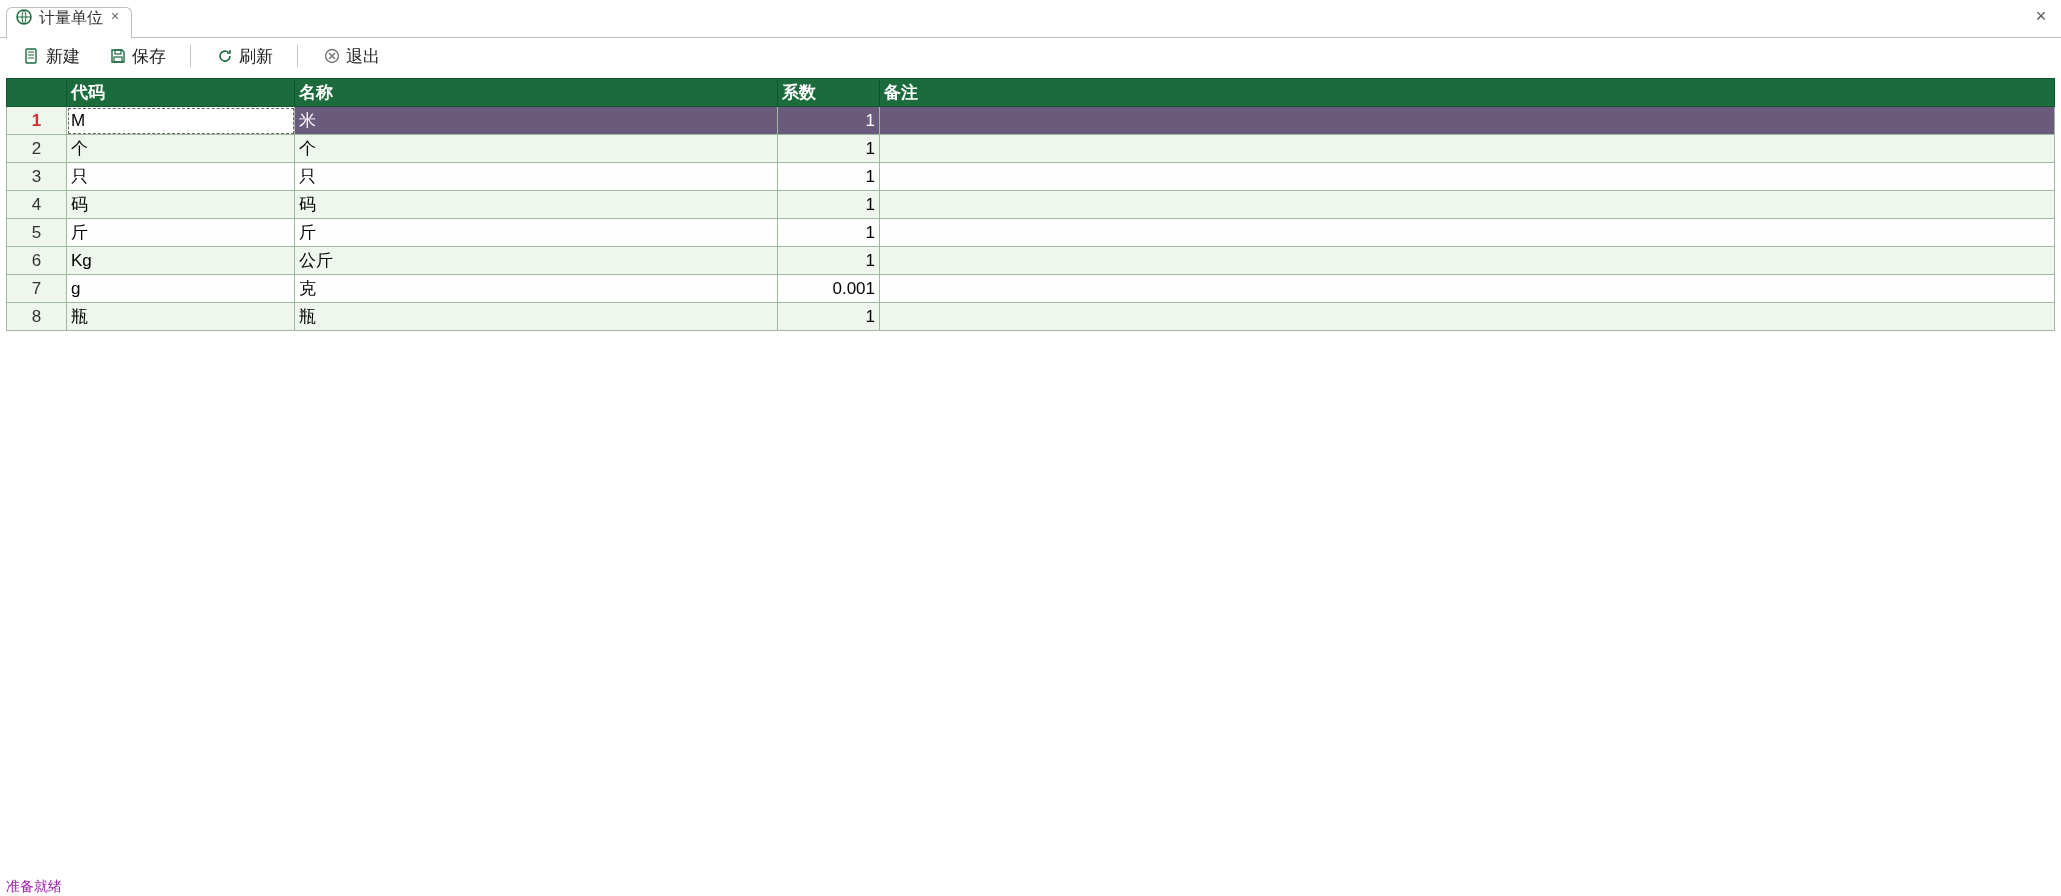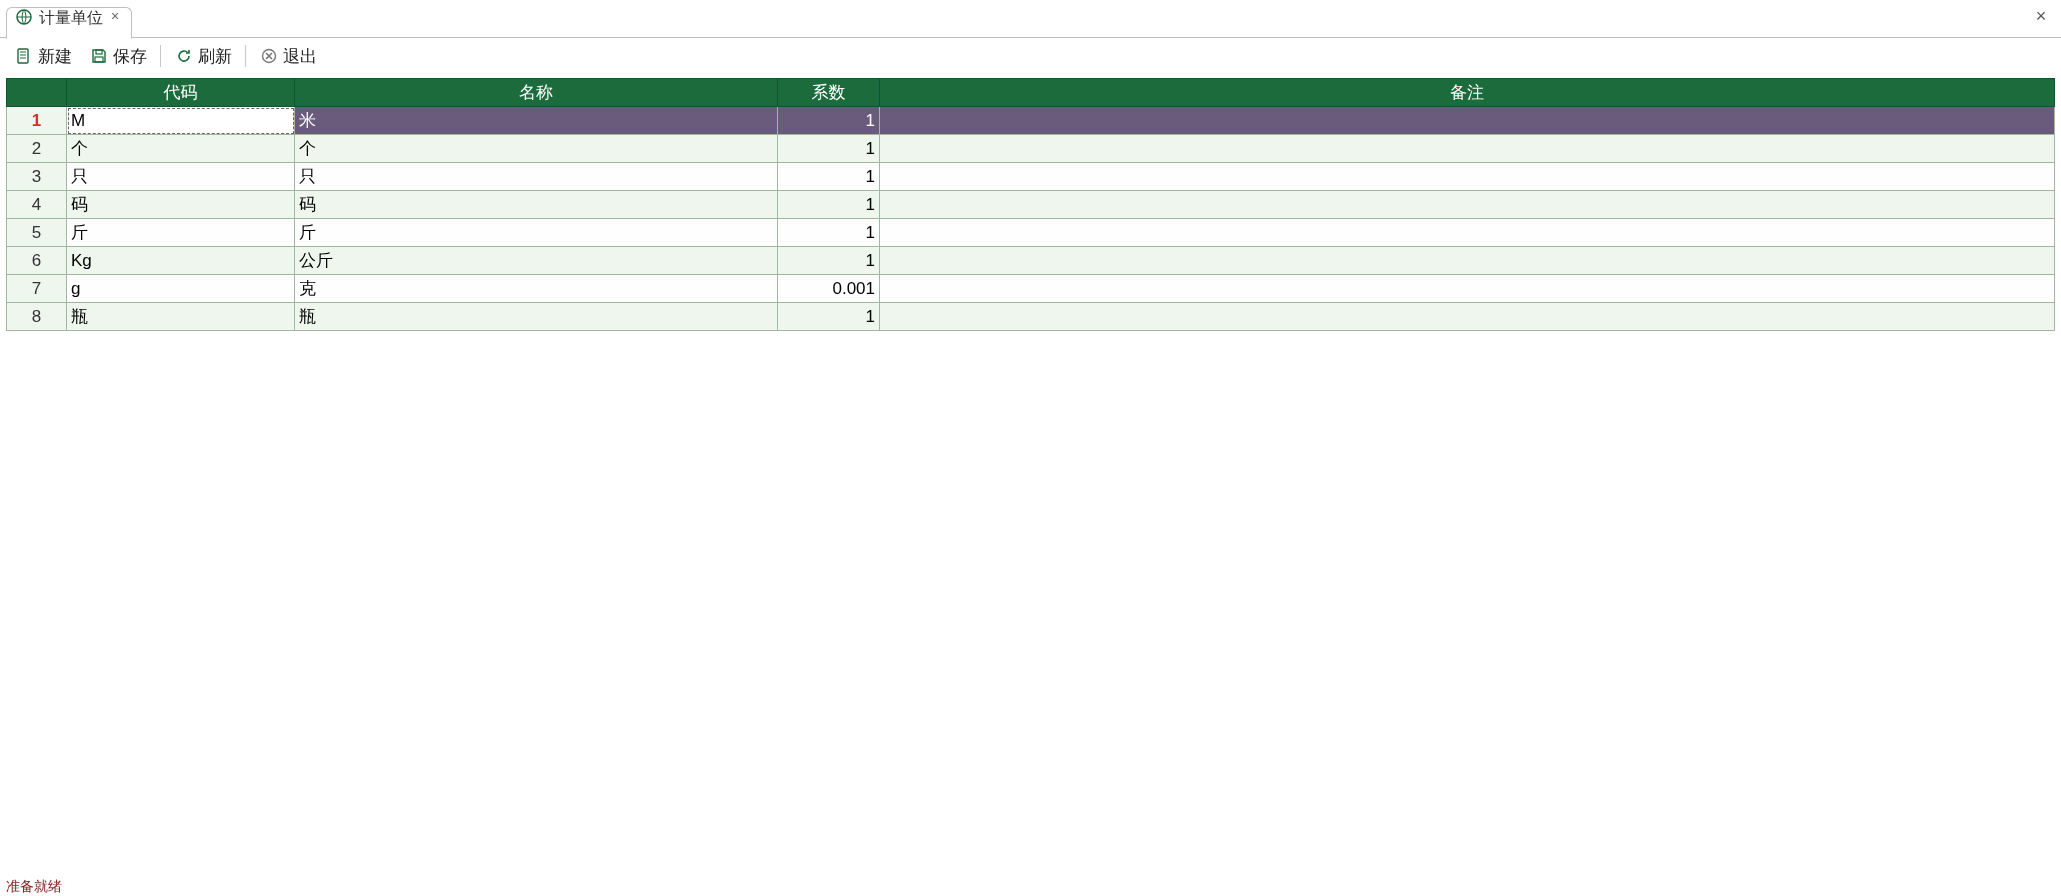--- a/index.html
+++ b/index.html
@@ -42,23 +42,24 @@
     font-size: 18px; color: #555; cursor: pointer;
     width: 24px; height: 24px;
     display: flex; align-items: center; justify-content: center;
   }
 
   
   .toolbar {
     height: 36px;
     display: flex;
     align-items: center;
-    gap: 5px;
+    gap: 16px;
     padding: 0 8px;
     background: #fff;
+    margin-left: 8px;
   }
   .tool-btn {
     display: inline-flex;
     align-items: center;
     gap: 4px;
     padding: 2px 6px;
     cursor: pointer;
     font-size: 17px;
     color: #222;
     border-radius: 3px;
@@ -88,22 +89,22 @@
     height: 28px;
     padding: 0 4px;
     font-size: 17px;
     white-space: nowrap;
     overflow: hidden;
     text-overflow: ellipsis;
   }
   table.grid th {
     background: #1c6b3c;
     color: #fff;
-    font-weight: normal;
-    text-align: center;
+    font-weight: bold;
+    text-align: left;
     border-color: #0f5530;
   }
   .rownum-header {
     background: #1c6b3c !important;
     width: 60px;
   }
   .rownum {
     background: #eef6ee;
     text-align: center;
     color: #333;
@@ -129,21 +130,21 @@
   col.c-name   { width: 483px; }
   col.c-factor { width: 102px; }
   col.c-remark { width: auto; }
 
   
   .status-bar {
     position: fixed;
     left: 0; right: 0; bottom: 0;
     height: 18px;
     font-size: 14px;
-    color: #7f1d1d;
+    color: #a21caf;
     padding-left: 6px;
     background: #fff;
   }
 </style>
 </head>
 <body>
 
 <div class="tab-strip">
   <div class="tab">
     <span class="tab-icon">

